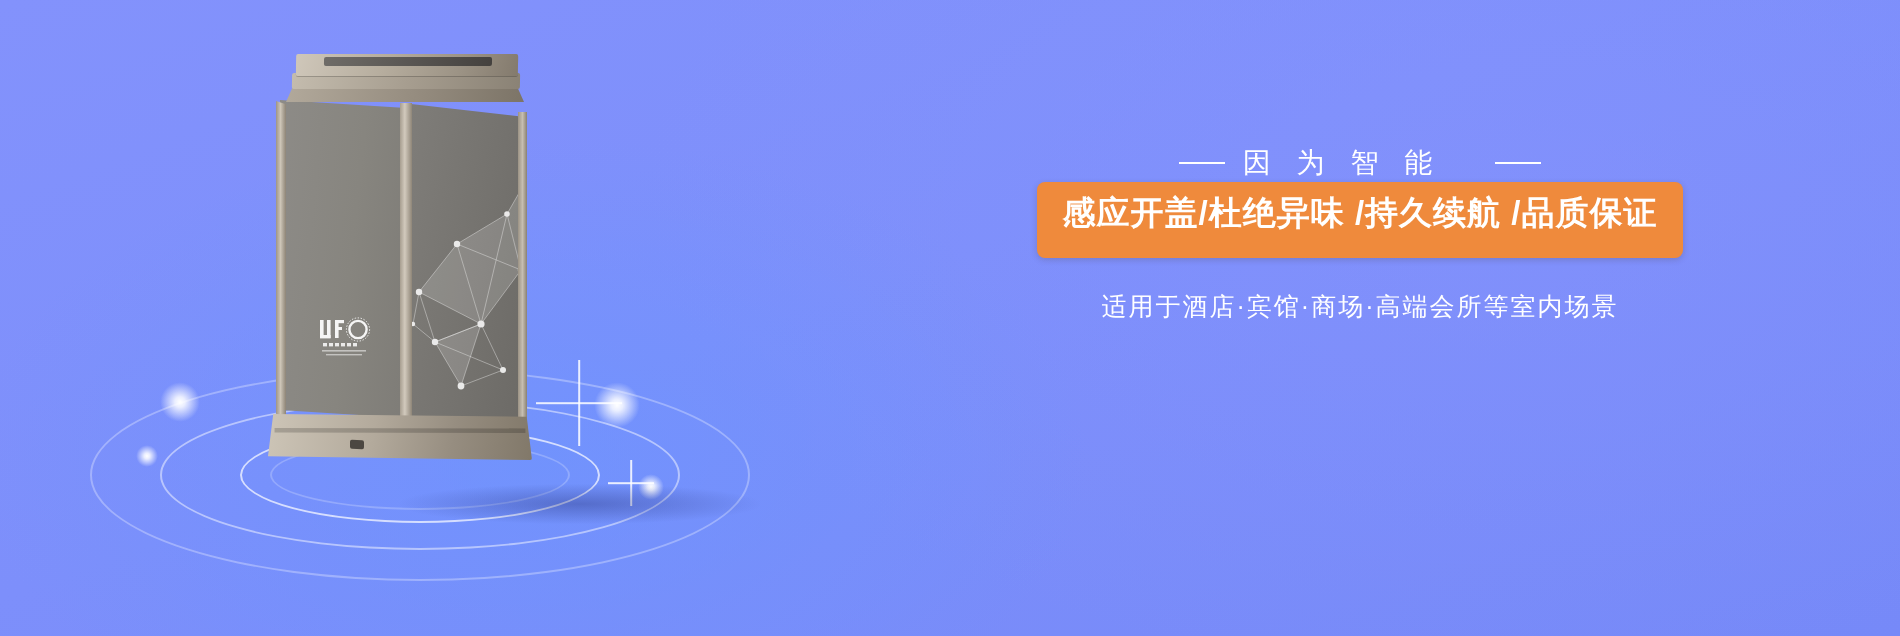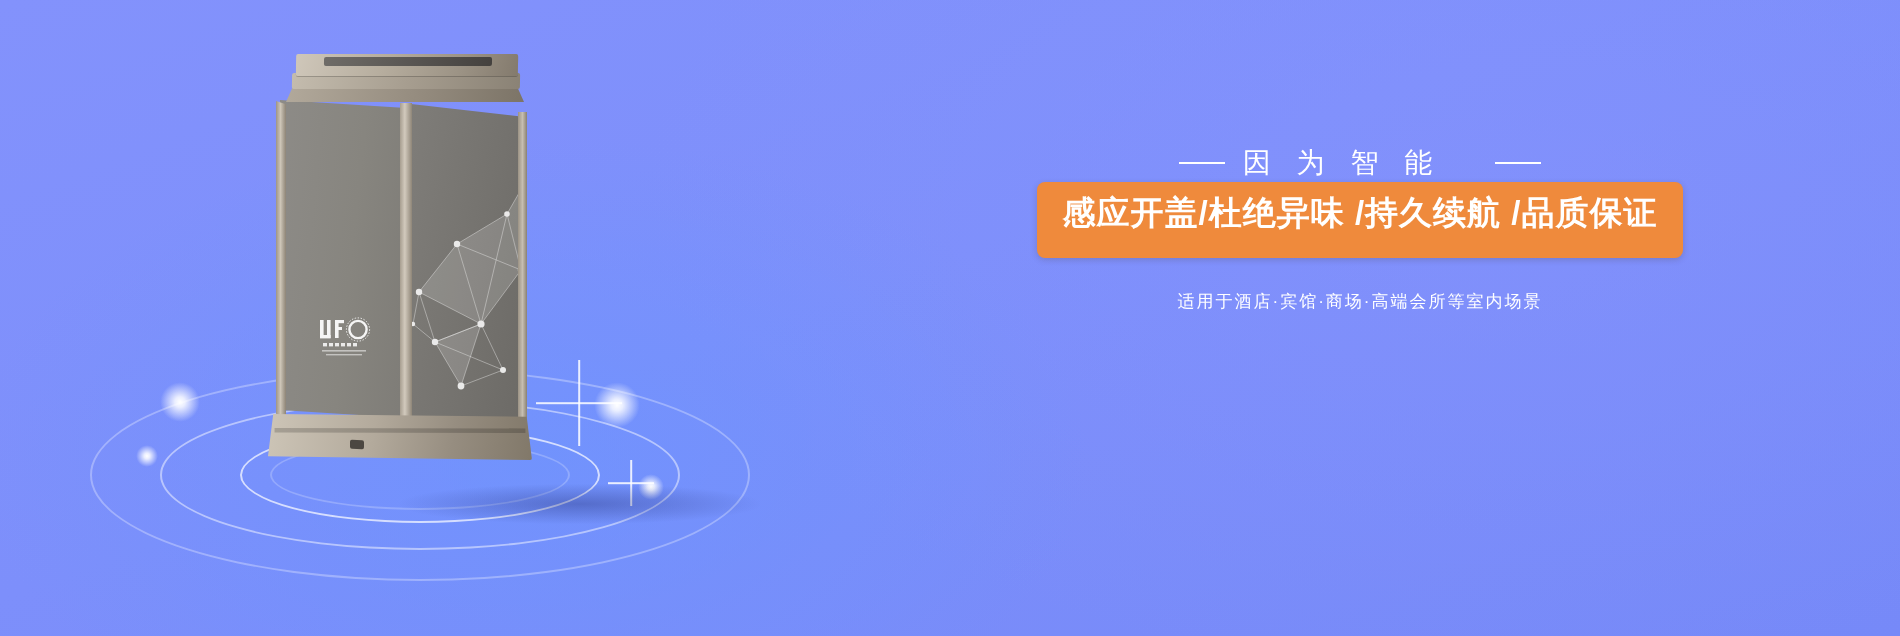--- a/index.html
+++ b/index.html
@@ -184,21 +184,21 @@
     font-size:33px;
     font-weight:bold;
     color:#ffffff;
     letter-spacing:1px;
     white-space:nowrap;
     box-shadow:0 2px 6px rgba(60,40,10,0.18);
   }
 
   .scenes {
     margin-top:32px;
-    font-size:17px;
+    font-size:25px;
     color:#ffffff;
     letter-spacing:2px;
     white-space:nowrap;
   }
 </style>
 </head>
 <body>
 
 <div class="banner">
 

